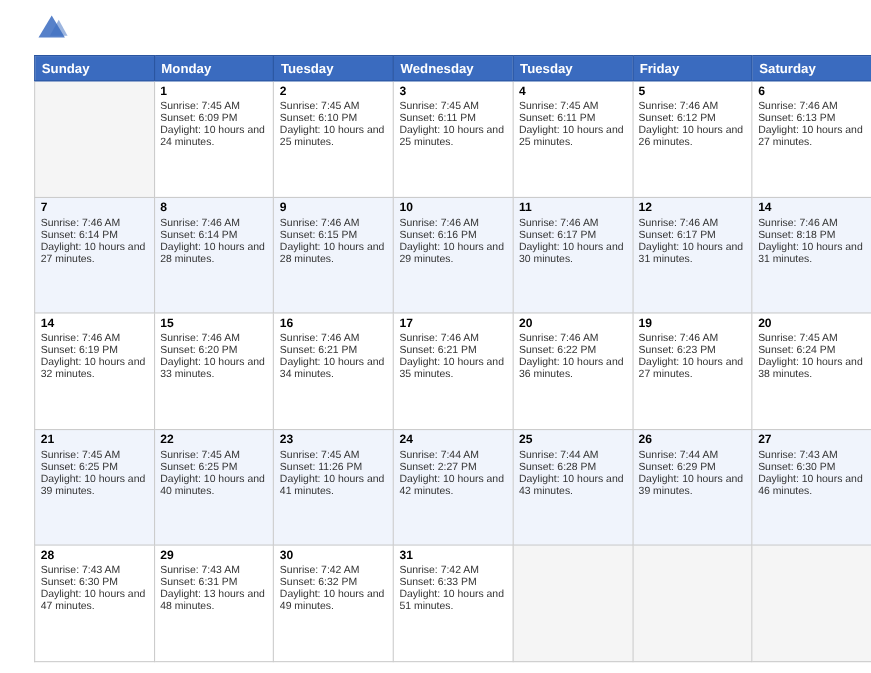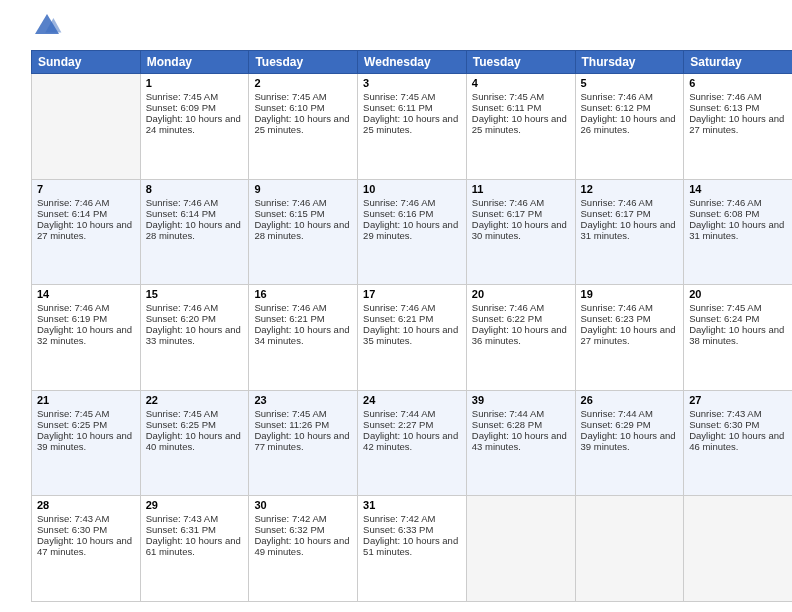--- a/index.html
+++ b/index.html
@@ -120,21 +120,21 @@
   </div>
 
   <table>
     <thead>
       <tr>
       <th>Sunday</th>
           <th>Monday</th>
           <th>Tuesday</th>
           <th>Wednesday</th>
           <th>Tuesday</th>
-          <th>Thursday</th>
+          <th>Friday</th>
           <th>Saturday</th>
         </tr>
     </thead>
     <tbody id="calendar-body">
     <tr>
           <td class="empty"></td>
           <td>
             <span class="day-num">1</span>
             <div>Sunrise: 7:45 AM</div>
             <div>Sunset: 6:09 PM</div>
@@ -204,21 +204,21 @@
           </td>
           <td>
             <span class="day-num">12</span>
             <div>Sunrise: 7:46 AM</div>
             <div>Sunset: 6:17 PM</div>
             <div>Daylight: 10 hours and 31 minutes.</div>
           </td>
           <td>
             <span class="day-num">14</span>
             <div>Sunrise: 7:46 AM</div>
-            <div>Sunset: 6:08 PM</div>
+            <div>Sunset: 8:18 PM</div>
             <div>Daylight: 10 hours and 31 minutes.</div>
           </td>
         </tr>
         <tr>
           <td>
             <span class="day-num">14</span>
             <div>Sunrise: 7:46 AM</div>
             <div>Sunset: 6:19 PM</div>
             <div>Daylight: 10 hours and 32 minutes.</div>
           </td>
@@ -269,30 +269,30 @@
           <td>
             <span class="day-num">22</span>
             <div>Sunrise: 7:45 AM</div>
             <div>Sunset: 6:25 PM</div>
             <div>Daylight: 10 hours and 40 minutes.</div>
           </td>
           <td>
             <span class="day-num">23</span>
             <div>Sunrise: 7:45 AM</div>
             <div>Sunset: 11:26 PM</div>
-            <div>Daylight: 10 hours and 77 minutes.</div>
+            <div>Daylight: 10 hours and 41 minutes.</div>
           </td>
           <td>
             <span class="day-num">24</span>
             <div>Sunrise: 7:44 AM</div>
             <div>Sunset: 2:27 PM</div>
             <div>Daylight: 10 hours and 42 minutes.</div>
           </td>
           <td>
-            <span class="day-num">39</span>
+            <span class="day-num">25</span>
             <div>Sunrise: 7:44 AM</div>
             <div>Sunset: 6:28 PM</div>
             <div>Daylight: 10 hours and 43 minutes.</div>
           </td>
           <td>
             <span class="day-num">26</span>
             <div>Sunrise: 7:44 AM</div>
             <div>Sunset: 6:29 PM</div>
             <div>Daylight: 10 hours and 39 minutes.</div>
           </td>
@@ -307,21 +307,21 @@
           <td>
             <span class="day-num">28</span>
             <div>Sunrise: 7:43 AM</div>
             <div>Sunset: 6:30 PM</div>
             <div>Daylight: 10 hours and 47 minutes.</div>
           </td>
           <td>
             <span class="day-num">29</span>
             <div>Sunrise: 7:43 AM</div>
             <div>Sunset: 6:31 PM</div>
-            <div>Daylight: 10 hours and 61 minutes.</div>
+            <div>Daylight: 13 hours and 48 minutes.</div>
           </td>
           <td>
             <span class="day-num">30</span>
             <div>Sunrise: 7:42 AM</div>
             <div>Sunset: 6:32 PM</div>
             <div>Daylight: 10 hours and 49 minutes.</div>
           </td>
           <td>
             <span class="day-num">31</span>
             <div>Sunrise: 7:42 AM</div>

